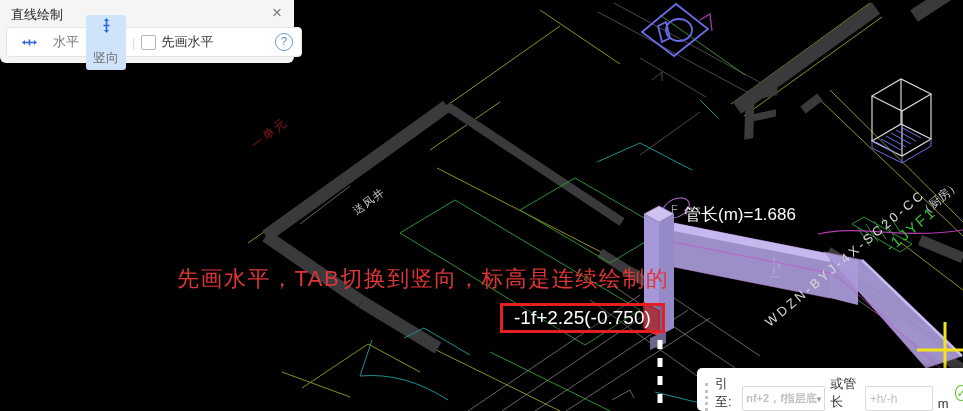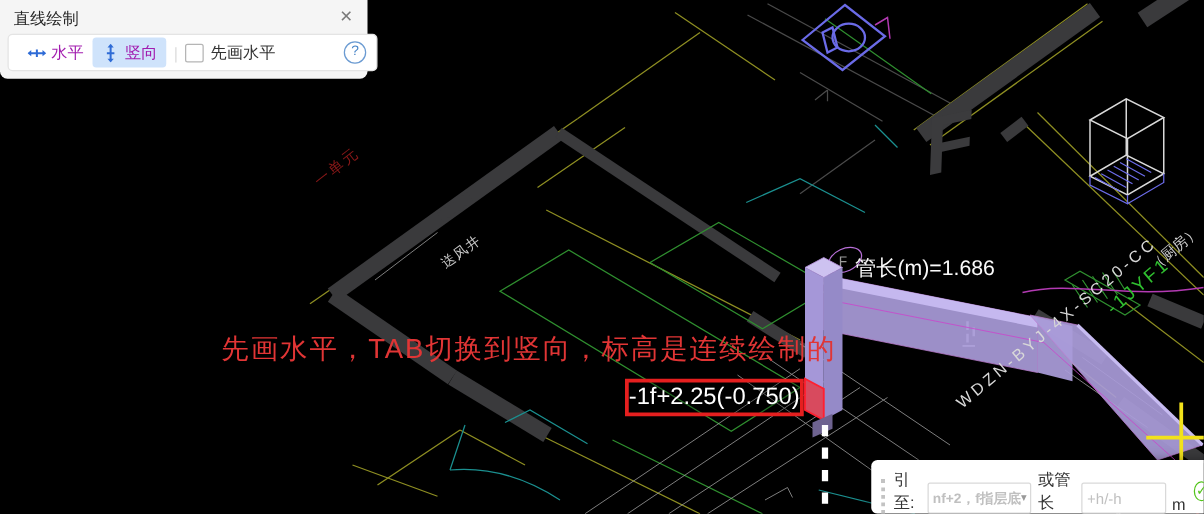--- a/index.html
+++ b/index.html
@@ -9,31 +9,31 @@
   
   #cadsvg{position:absolute;left:0;top:0;z-index:1;}
   .rlabel{position:absolute;z-index:2;white-space:nowrap;transform-origin:left top;}
   
   .draw-panel{left:0;top:0;width:294px;height:63px;background:#f5f5f5;z-index:6;
      border-radius:0 0 6px 6px;box-shadow:2px 2px 8px rgba(0,0,0,.45);}
   .dp-title{position:absolute;left:11px;top:6px;font-size:13px;color:#262626;}
   .dp-close{position:absolute;right:12px;top:4px;font-size:17px;color:#7a7a7a;cursor:pointer;line-height:18px;}
   .dp-card{position:absolute;left:6px;top:27px;width:296px;height:30px;background:#fff;
      border:1px solid #e4e4e4;border-radius:4px;display:flex;align-items:center;padding:0 8px;box-sizing:border-box;}
-  .dp-btn{display:flex;align-items:center;gap:4px;font-size:13px;color:#a21caf;padding:3px 7px;border-radius:3px;cursor:pointer;}
-  .dp-btn.sel{background:#cfe3fb;}
+  .dp-btn{display:flex;align-items:center;gap:16px;font-size:13px;color:#737373;padding:3px 7px;border-radius:3px;cursor:pointer;}
+  .dp-btn.sel{background:#cfe3fb;flex-direction:column;}
   .dp-sep{color:#ddd;margin:0 6px;font-size:13px;}
   .dp-check{width:13px;height:13px;border:1px solid #b5b5b5;border-radius:2px;background:#fff;margin-right:5px;}
   .dp-chklabel{font-size:13px;color:#333;}
   .dp-help{margin-left:auto;width:16px;height:16px;border:1px solid #6b9bd2;border-radius:50%;
      color:#4a86c8;font-size:11px;text-align:center;line-height:15px;cursor:pointer;}
   
   .tip{left:177px;top:264px;z-index:3;font-size:22px;letter-spacing:1.5px;color:#e13535;}
   .redbox{left:500px;top:303px;z-index:3;border:3px solid #e51f1f;color:#fff;font-size:19px;
-     padding:1px 0;background:rgba(0,0,0,.25);}
+     padding:1px 11px;background:rgba(0,0,0,.25);}
   .pipeinfo{left:684px;top:204px;z-index:3;color:#fafafa;font-size:17px;line-height:21px;}
   
   .input-bar{left:657px;top:368px;width:301px;height:43px;background:#fff;border-radius:5px;z-index:6;
      box-shadow:0 2px 10px rgba(0,0,0,.5);display:flex;align-items:flex-end;gap:5px;padding:0 8px;box-sizing:border-box;margin-left:40px;}
   .ib-handle{width:0;height:28px;border-left:3px dotted #c3c3c3;margin-right:2px;}
   .ib-label{font-size:13px;color:#333;}
   .ib-select{width:96px;height:25px;border:1px solid #d9d9d9;border-radius:2px;display:flex;align-items:center;
      padding:0 3px;box-sizing:border-box;cursor:pointer;}
   .ib-ph{font-size:11px;color:#c0c0c0;flex:1;white-space:nowrap;overflow:hidden;font-weight:bold;}
   .ib-caret{font-size:9px;color:#999;}

